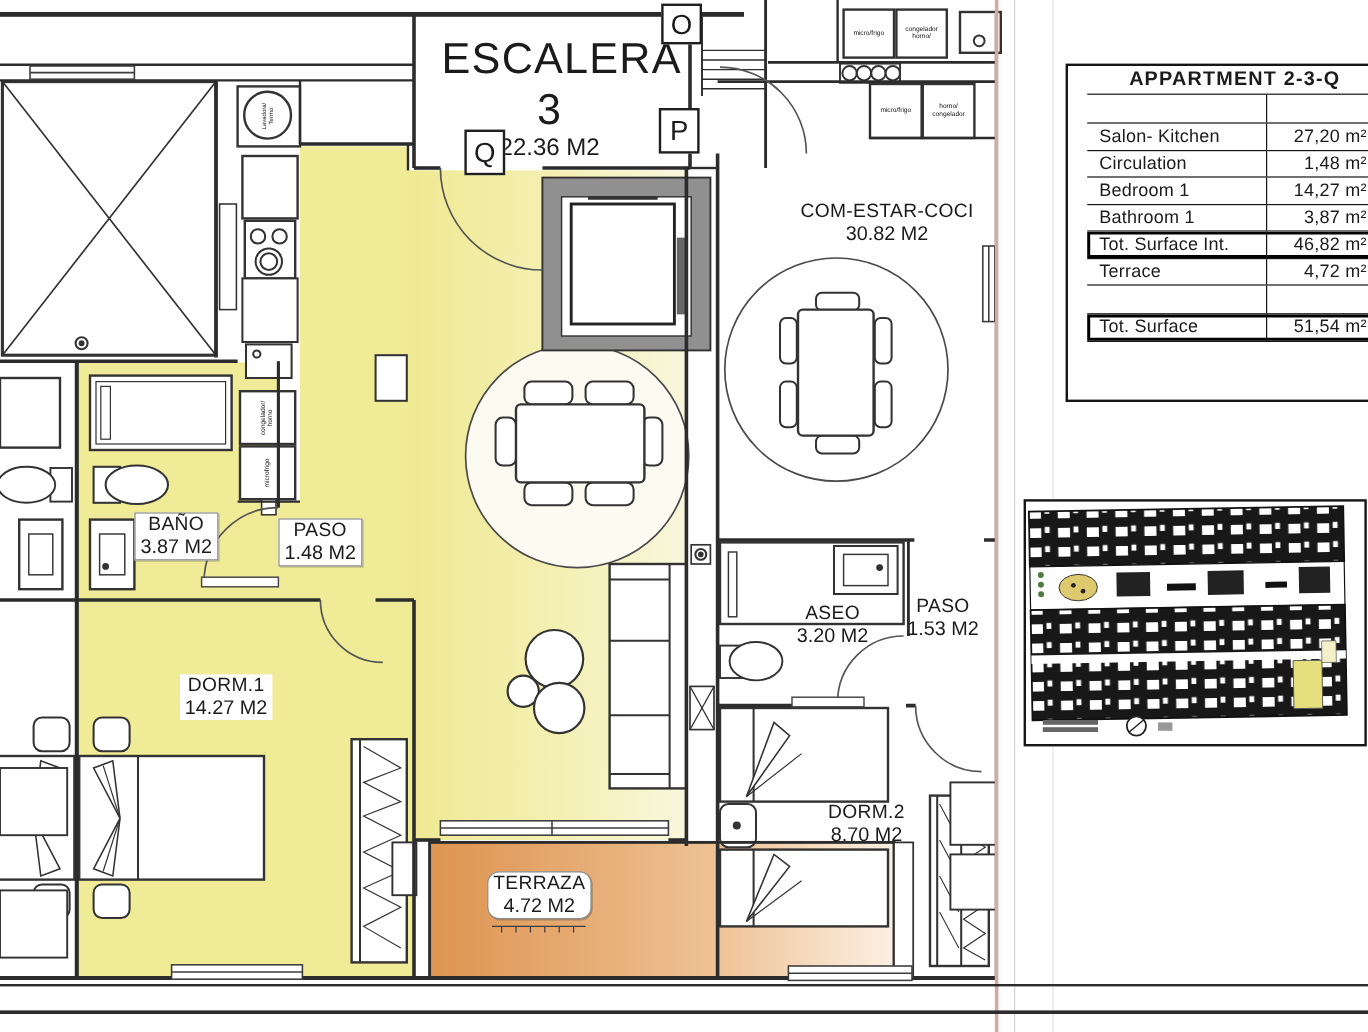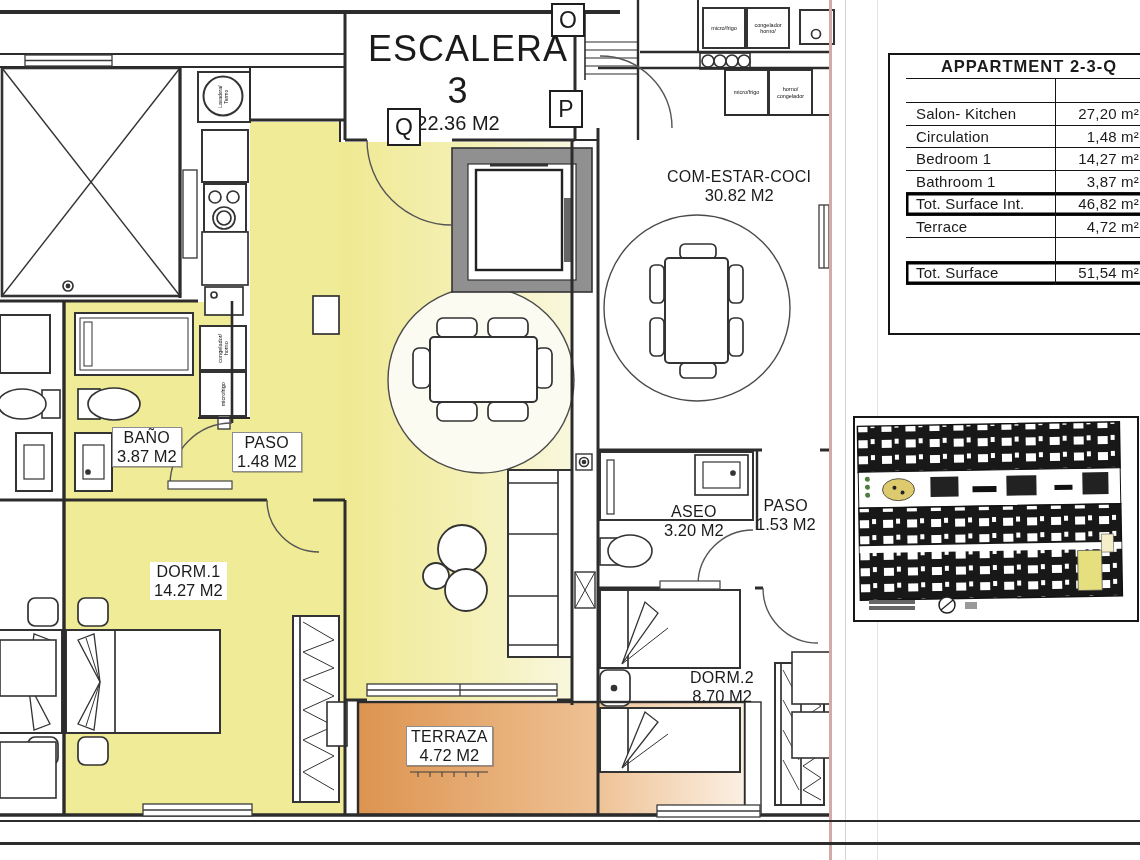--- a/index.html
+++ b/index.html
@@ -383,21 +383,21 @@
     <span class="l2">3.87 M2</span>
   </div>
   <div class="label-box" style="left:232px;top:432px;">
     <span class="l1">PASO</span>
     <span class="l2">1.48 M2</span>
   </div>
   <div class="label-box" style="left:150px;top:562px;border:none;box-shadow:none;">
     <span class="l1">DORM.1</span>
     <span class="l2">14.27 M2</span>
   </div>
-  <div class="label-box" style="left:406px;top:726px;">
+  <div class="label-box" style="left:406px;top:726px;border-radius:10px;">
     <span class="l1">TERRAZA</span>
     <span class="l2">4.72 M2</span>
   </div>
   <div class="label-box" style="left:660px;top:502px;border:none;box-shadow:none;background:transparent;">
     <span class="l1">ASEO</span>
     <span class="l2">3.20 M2</span>
   </div>
   <div class="label-box" style="left:752px;top:496px;border:none;box-shadow:none;background:transparent;">
     <span class="l1">PASO</span>
     <span class="l2">1.53 M2</span>

